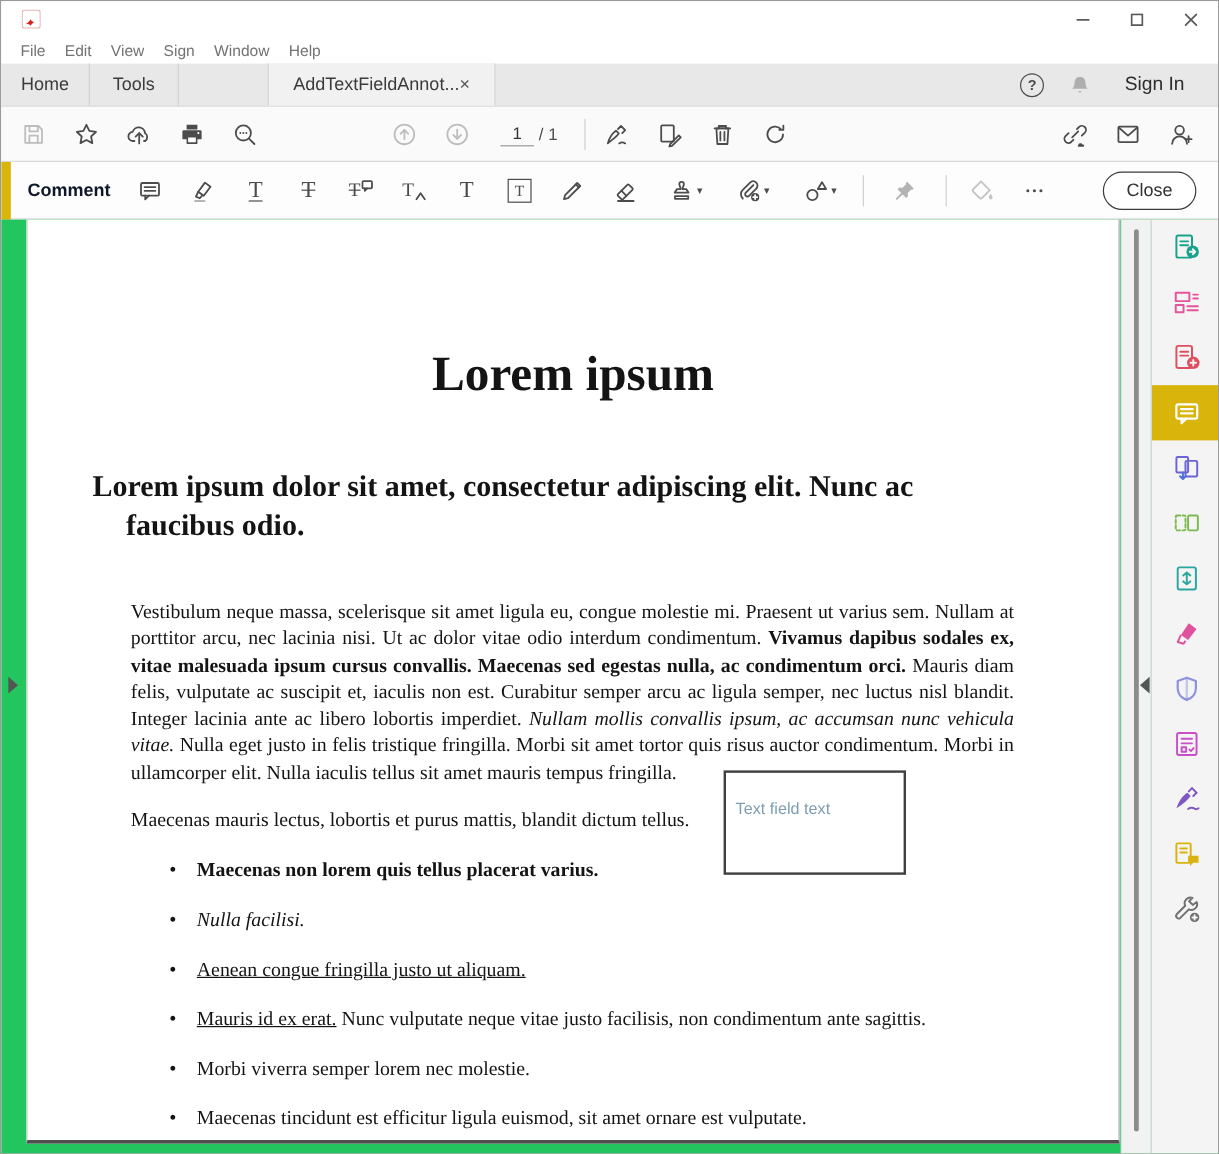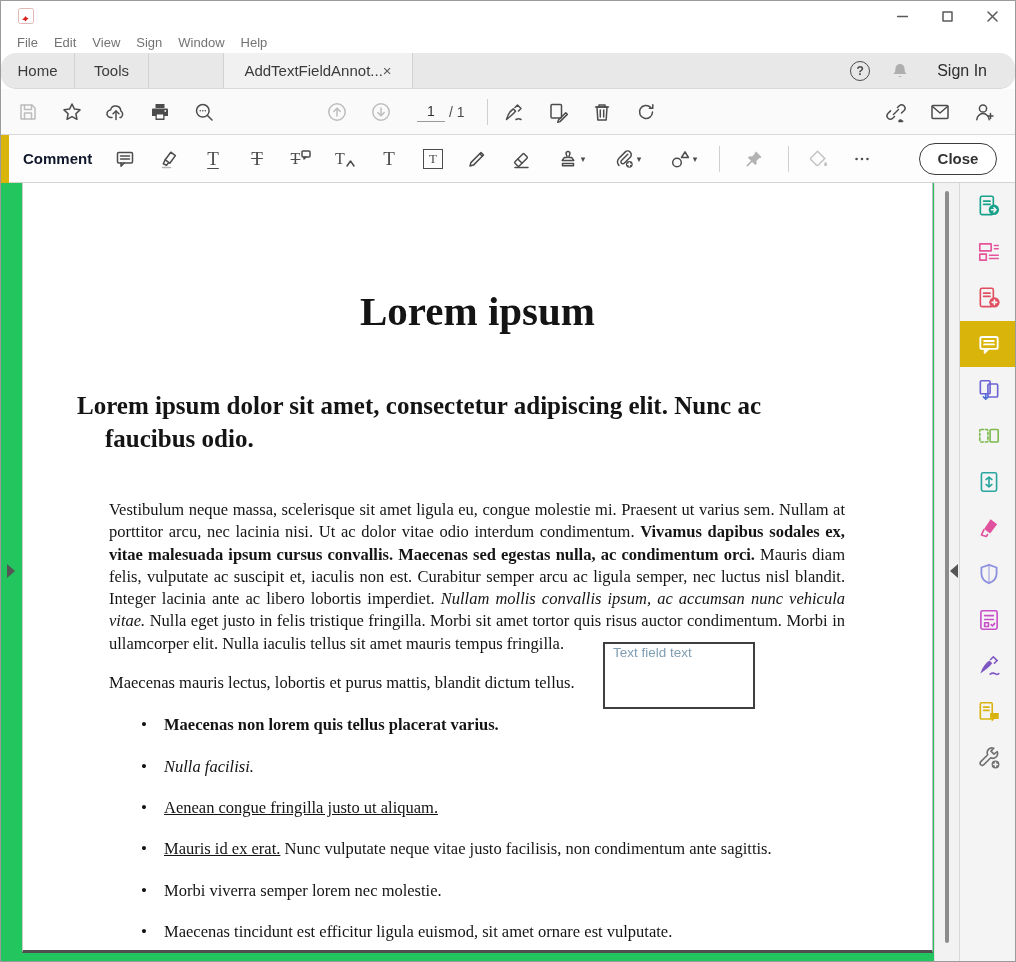--- a/index.html
+++ b/index.html
@@ -15,21 +15,21 @@
   .titlebar{position:absolute;left:0;top:0;width:100%;height:30px;background:#fff;display:flex;align-items:center;}
   .title-text{font-size:13px;color:#6e6e6e;margin-left:10px;}
   .winctl{margin-left:auto;display:flex;height:30px;}
   .winctl .btn{width:45px;height:30px;}
 
   
   .menubar{position:absolute;left:0;top:30px;width:100%;height:22px;background:#fff;display:flex;align-items:center;padding-left:8px;}
   .menu-item{font-size:13px;color:#737373;padding:0 8px;}
 
   
-  .tabbar{position:absolute;left:0;top:52px;width:100%;height:36px;background:#e8e8e8;display:flex;align-items:stretch;border-bottom:1px solid #d9d9d9;border-radius:15px;}
+  .tabbar{position:absolute;left:0;top:52px;width:100%;height:36px;background:#e8e8e8;display:flex;align-items:stretch;border-bottom:1px solid #d9d9d9;}
   .tab{display:flex;align-items:center;justify-content:center;font-size:15px;color:#3b3b3b;border-right:1px solid #d2d2d2;}
   .tab.home,.tab.tools{width:74px;}
   .tab.doc{width:190px;background:#f1f1f1;border-left:1px solid #d2d2d2;gap:0;}
   .tab-close{font-size:15px;color:#5a5a5a;line-height:1;}
   .tab-right{margin-left:auto;display:flex;align-items:center;gap:6px;padding-right:28px;}
   .help-circle{width:20px;height:20px;border-radius:50%;border:1.6px solid #4c4c4c;color:#4c4c4c;
                font-size:12px;font-weight:bold;display:flex;align-items:center;justify-content:center;}
   .signin{font-size:16px;color:#2d2d2d;font-weight:500;margin-left:14px;}
 
   
@@ -49,37 +49,37 @@
   .cb-label{font-size:15px;font-weight:600;color:#0f172a;margin-right:8px;width:72px;}
   .commentbar .tool{width:44px;height:44px;}
   .commentbar .tool.w{width:56px;}
   .tg{font-family:"Liberation Serif","DejaVu Serif",serif;font-size:19px;color:#4c4c4c;line-height:1;}
   .tg.ul{text-decoration:underline;text-underline-offset:3px;}
   .tg.st{text-decoration:line-through;}
   .boxedT{font-family:"Liberation Serif","DejaVu Serif",serif;font-size:13px;color:#4c4c4c;border:1.6px solid #4c4c4c;
           width:20px;height:20px;display:flex;align-items:center;justify-content:center;}
   .caret{font-size:9px;color:#4c4c4c;margin-left:2px;}
   .close-btn{margin-left:auto;margin-right:18px;width:78px;height:32px;border:1.5px solid #3c3c3c;border-radius:16px;
-             background:#fff;font-size:15px;font-weight:700;color:#323232;display:flex;align-items:center;justify-content:center;}
+             background:#fff;font-size:15px;font-weight:400;color:#323232;display:flex;align-items:center;justify-content:center;}
 
   
   .docarea{position:absolute;left:0;top:182px;width:100%;height:780px;background:#22c55e;}
   .page{position:absolute;left:21px;top:0;width:911px;height:770px;background:#fff;
         border-left:1px solid #cccccc;border-right:1px solid #b9b9b9;border-bottom:3px solid #4f4f4f;
         font-family:"Liberation Serif","DejaVu Serif",serif;color:#141414;}
   .doc-title{margin:0;padding-top:104px;font-size:41px;line-height:48px;font-weight:bold;text-align:center;}
   .doc-heading{margin:54px 0 0;font-size:25px;line-height:33px;font-weight:bold;padding:0 90px 0 82px;text-indent:-28px;}
   .doc-p{margin:44px 0 0;font-size:16.5px;line-height:22.3px;text-align:justify;padding:0 87px 0 86px;}
   .doc-p2{margin:17px 0 0;font-size:16.5px;line-height:22.3px;padding:0 87px 0 86px;}
   .doc-ul{margin:20px 0 0;padding:0 87px 0 141px;list-style:none;font-size:16.5px;line-height:22.3px;}
   .doc-ul li{position:relative;margin-bottom:19px;}
   .doc-ul li:before{content:"\2022";position:absolute;left:-23px;font-size:17px;}
   .b{font-weight:bold;} .i{font-style:italic;} .u{text-decoration:underline;}
-  .textfield{position:absolute;left:580px;top:459px;width:152px;height:67px;border:2px solid #3f3f3f;background:#fff;
-             font-family:"Liberation Sans","DejaVu Sans",sans-serif;font-size:13.5px;padding:1px 8px;}
+  .textfield{position:absolute;left:580px;top:459px;width:152px;height:87px;border:2px solid #3f3f3f;background:#fff;
+             font-family:"Liberation Sans","DejaVu Sans",sans-serif;font-size:13.5px;padding:22px 8px;}
 
   .expand-arrow{position:absolute;left:6px;top:381px;width:0;height:0;
                 border-top:7px solid transparent;border-bottom:7px solid transparent;border-left:8px solid #555;}
   .collapse-arrow{position:absolute;left:949px;top:381px;width:0;height:0;
                   border-top:7px solid transparent;border-bottom:7px solid transparent;border-right:8px solid #555;}
 
   .scrolltrack{position:absolute;left:933px;top:0;width:25px;height:780px;background:#f2f2f2;border-left:1px solid #e0e0e0;}
   .scrollthumb{position:absolute;left:10px;top:8px;width:4px;height:752px;background:#8c8c8c;border-radius:2px;}
 
   

